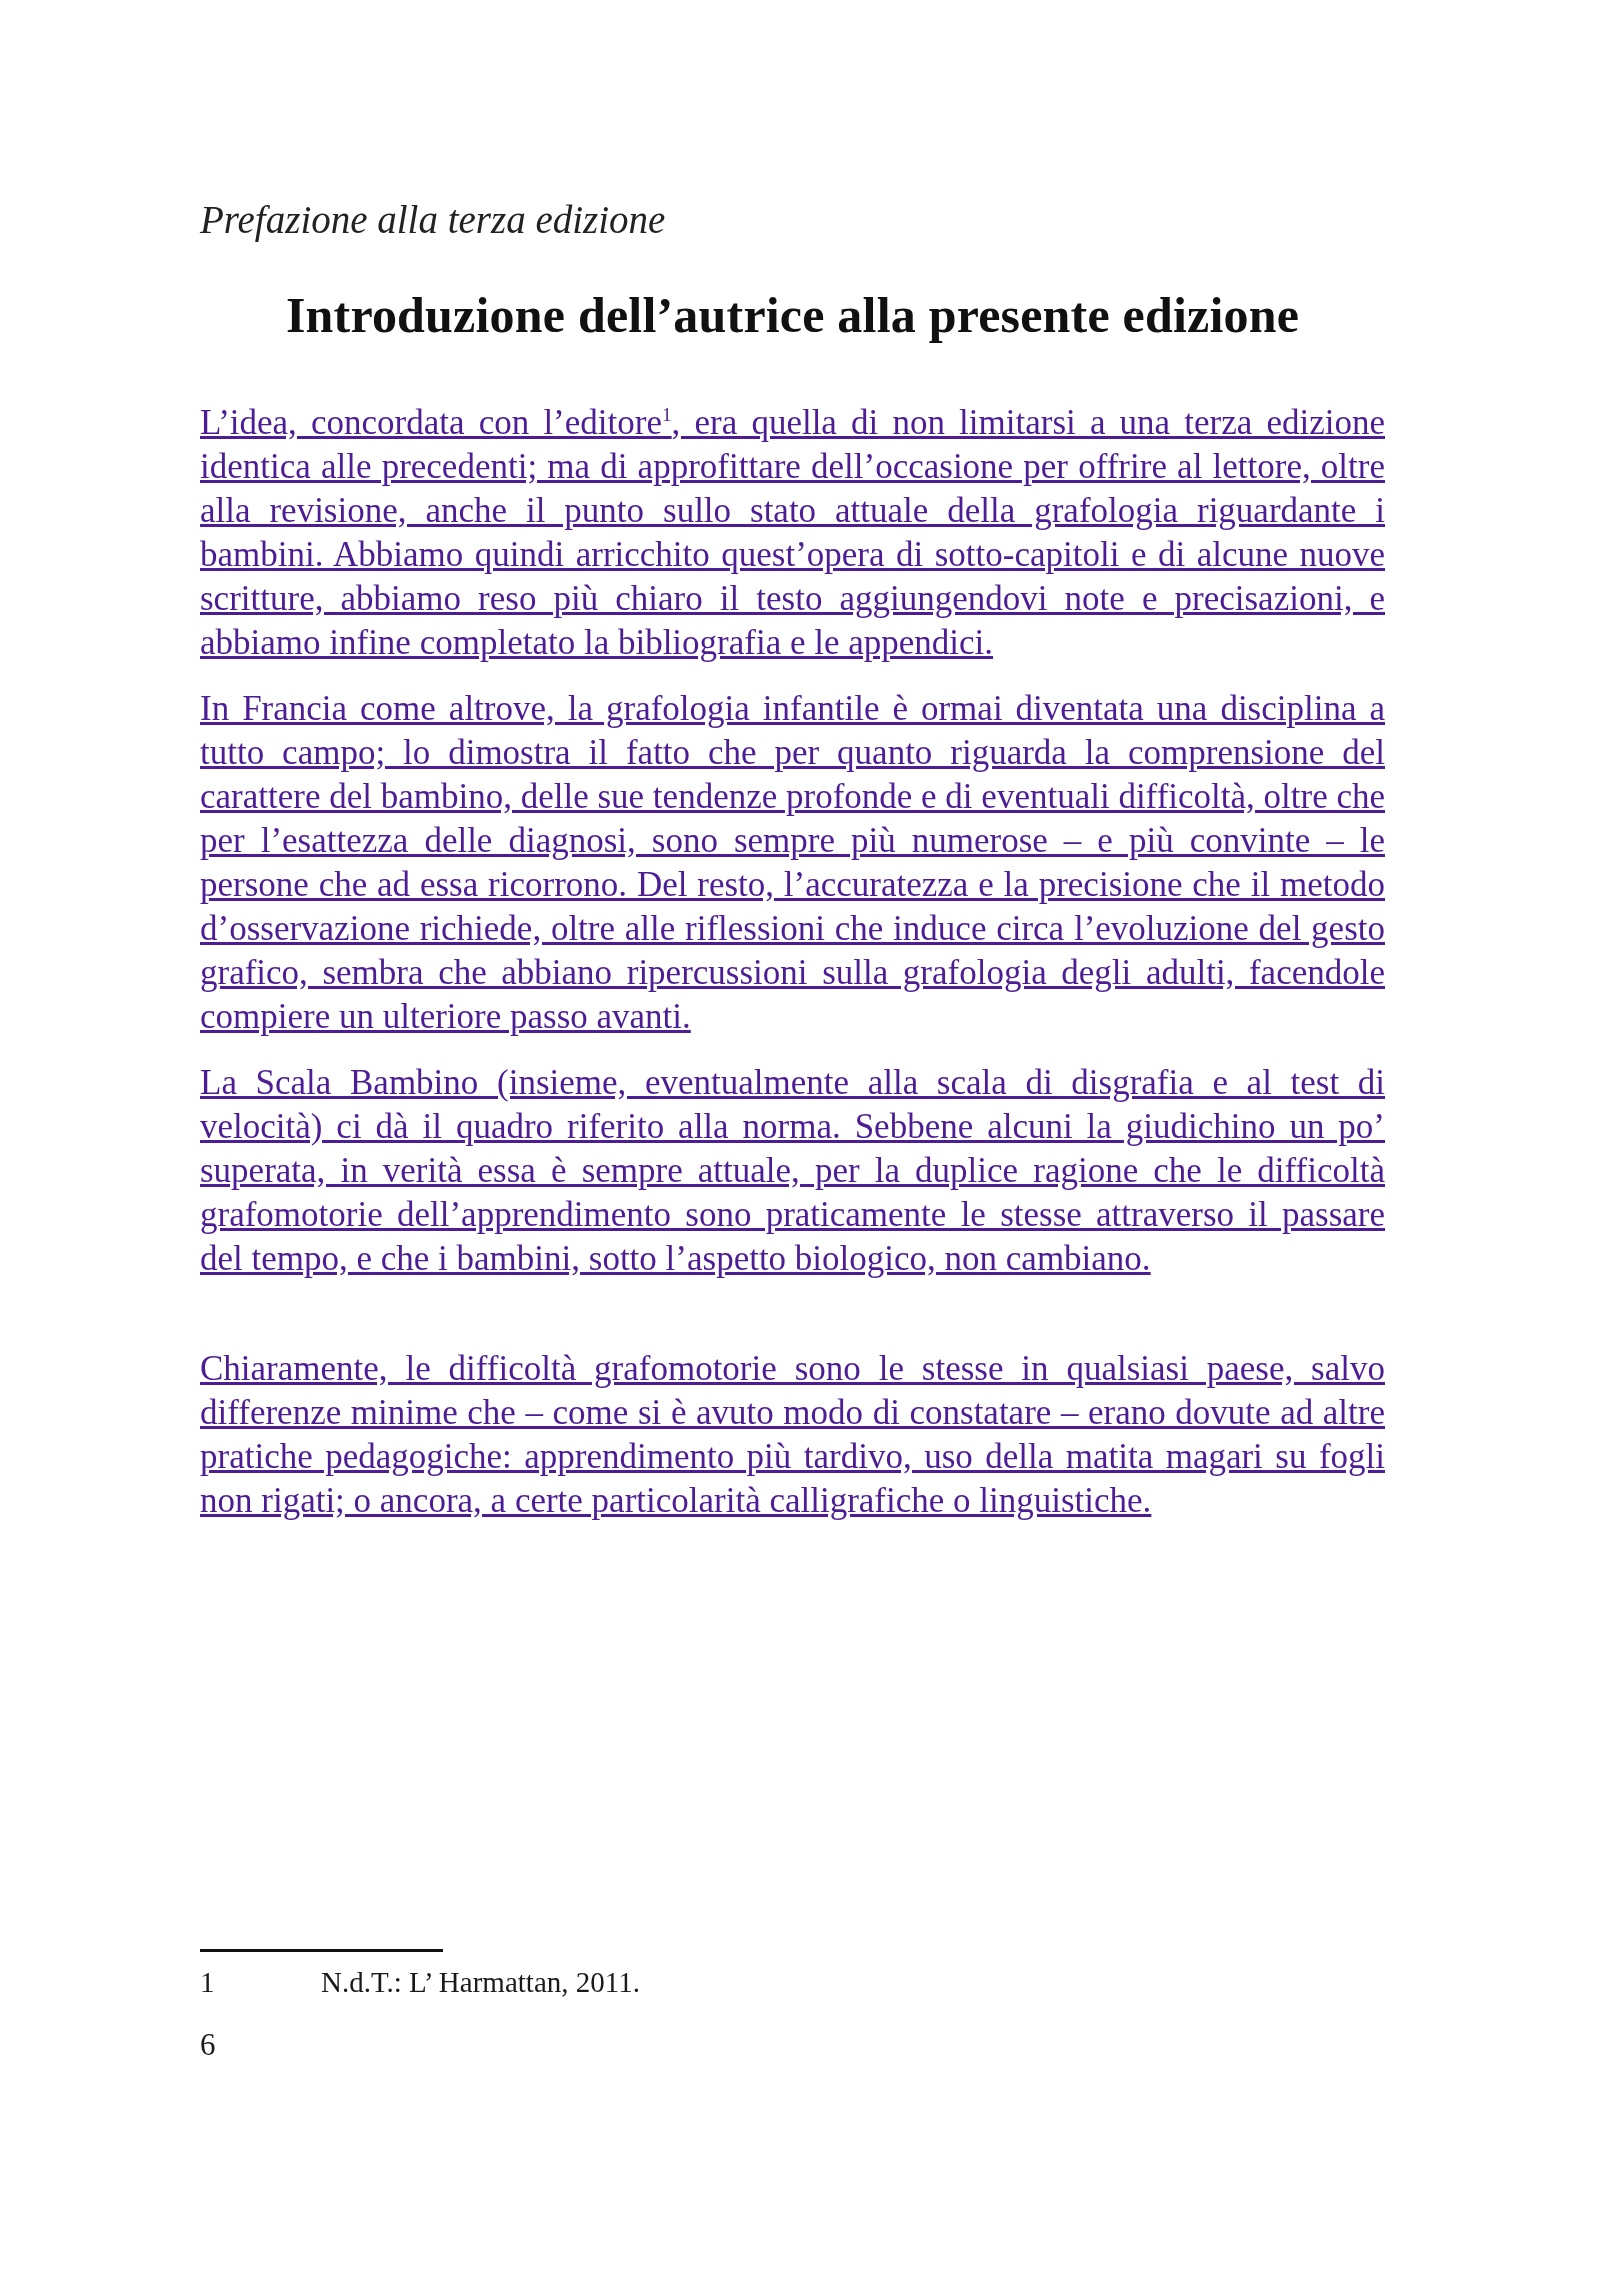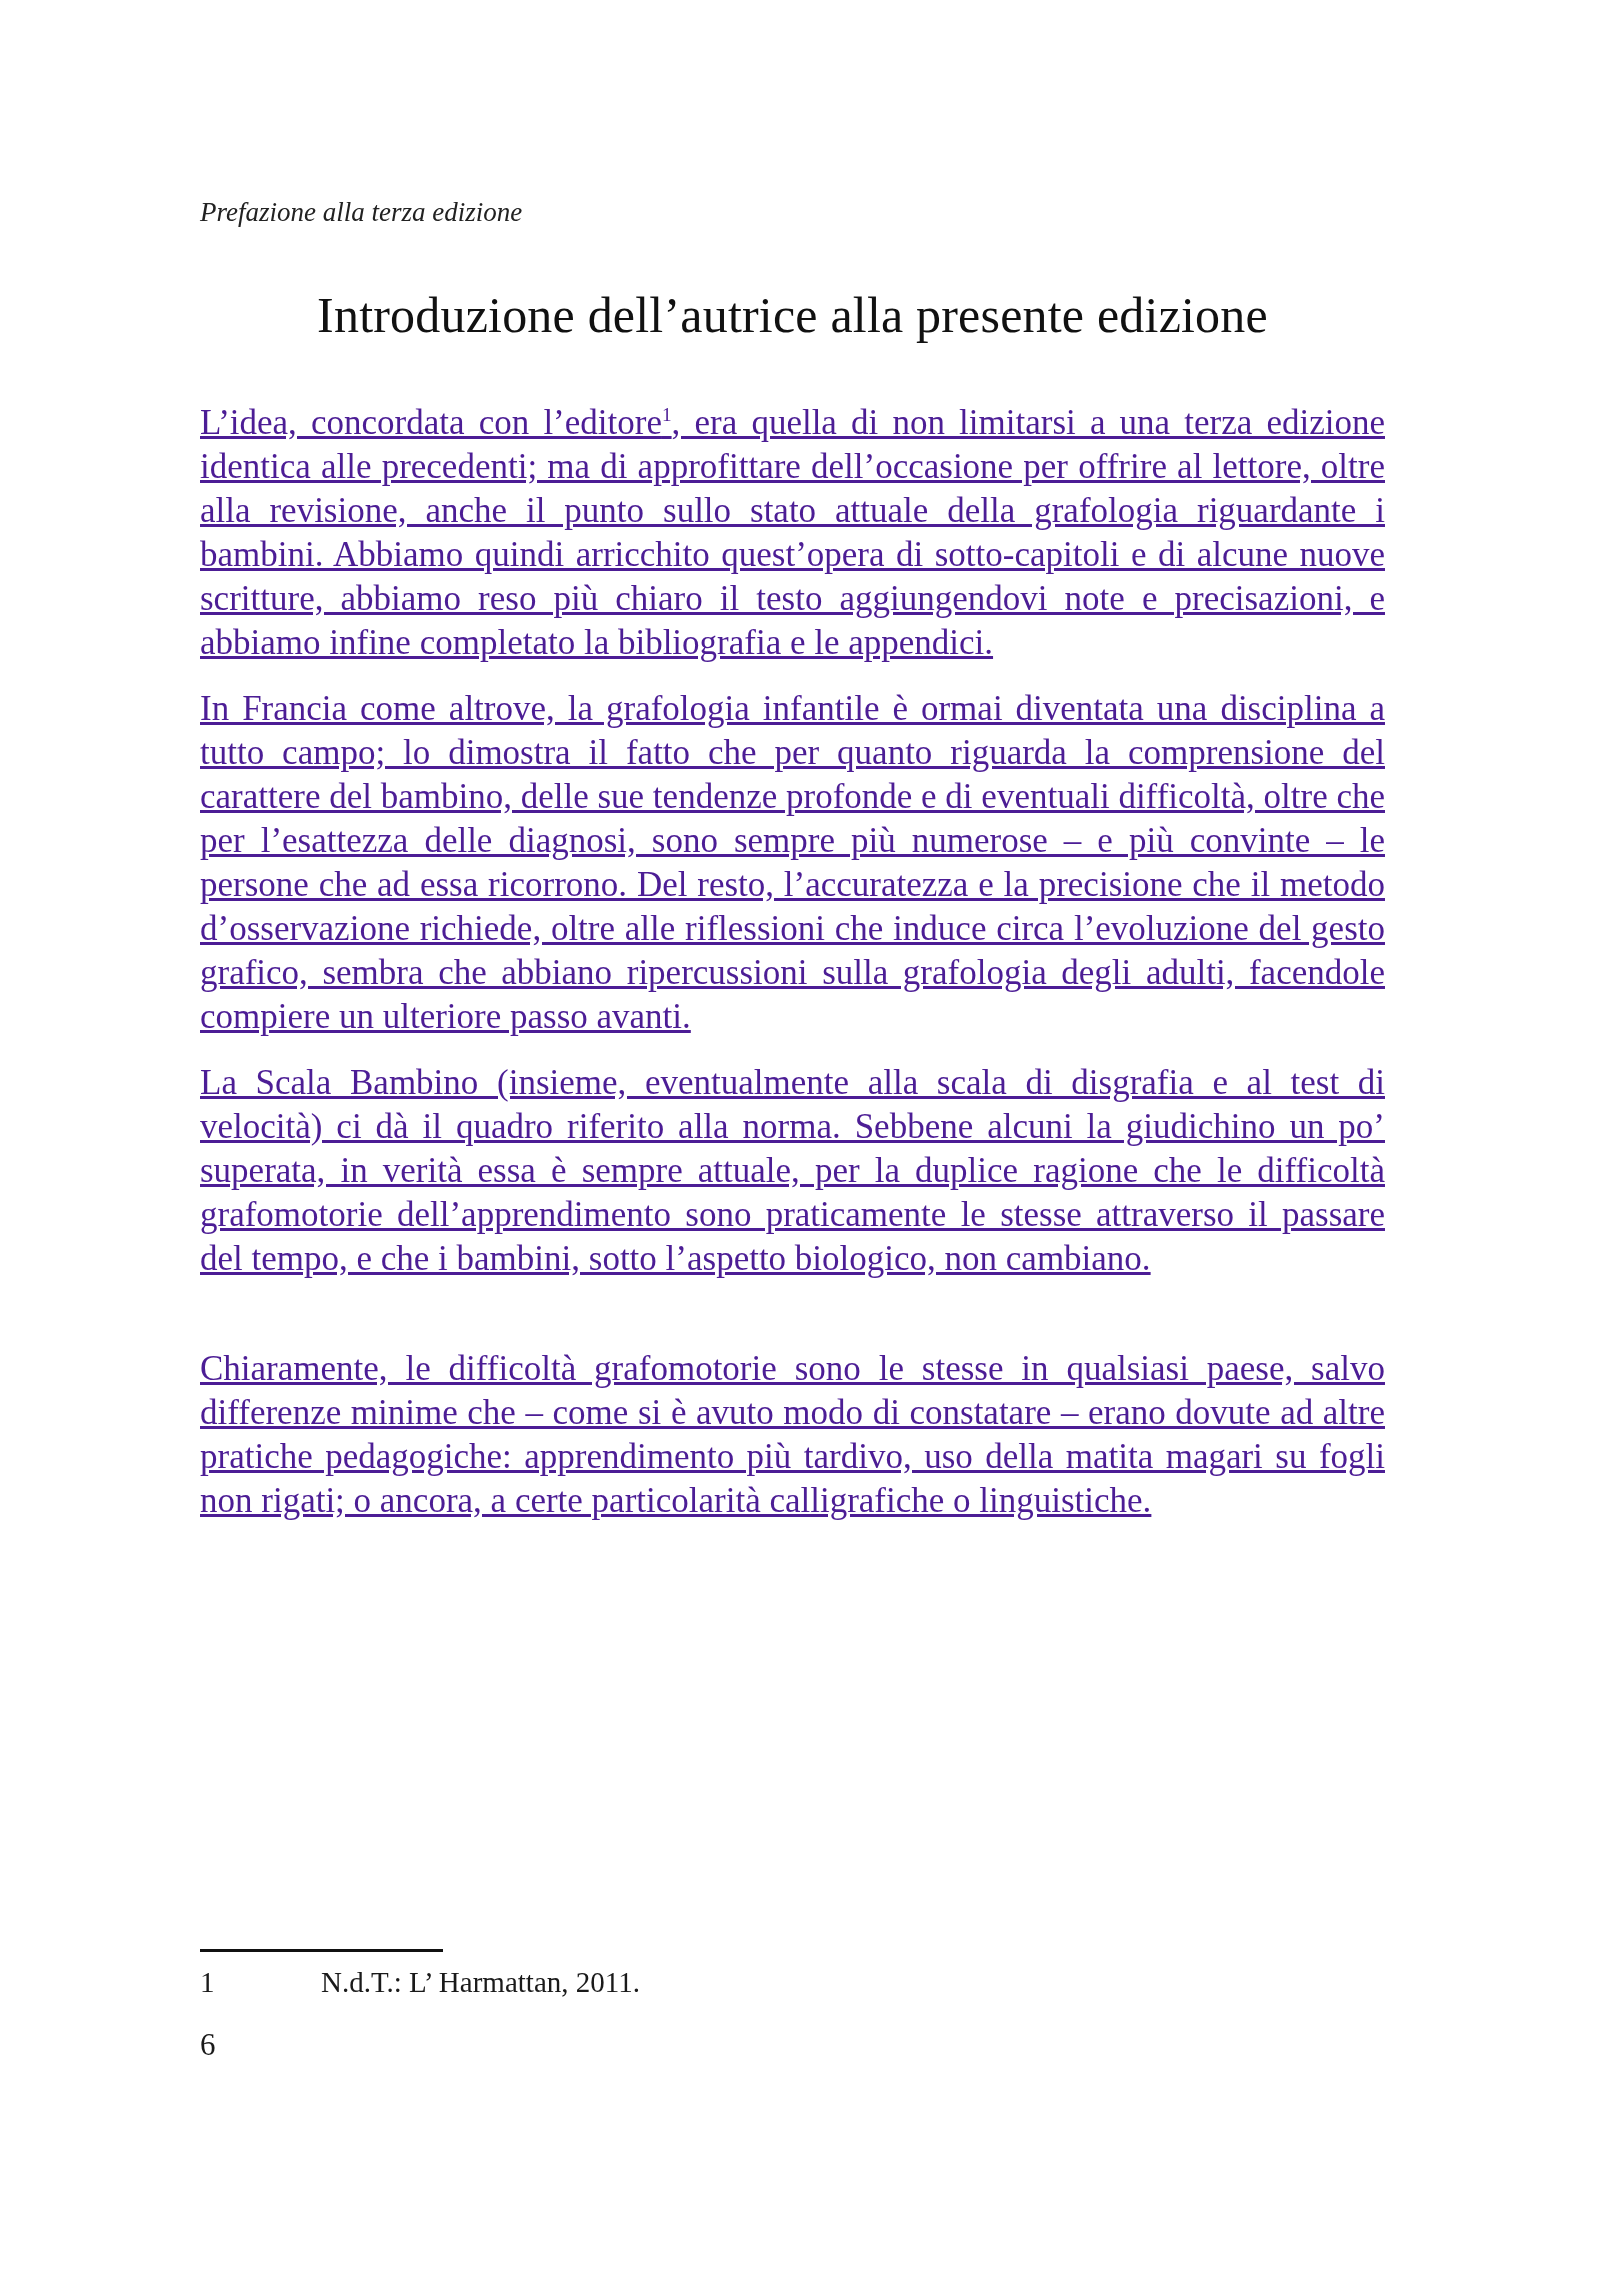--- a/index.html
+++ b/index.html
@@ -1,22 +1,22 @@
 <!DOCTYPE html>
 <html style="font-size:13px"><head>
 <meta charset="utf-8">
 <style>
   html, body { margin: 0; padding: 0; background: #ffffff; }
   body { width: 1618px; height: 2284px; position: relative; overflow: hidden;
          font-family: "DejaVu Serif", "Liberation Serif", serif; color: #1a1a1a; }
   .page { position: absolute; left: 200px; top: 0; width: 1185px; }
   .running-header { position: absolute; top: 197px; left: 0; font-style: italic;
-         font-size: 27px; font-family: "Liberation Serif", serif; color: #222; }
+         font-size: 39px; font-family: "Liberation Serif", serif; color: #222; }
   .title { position: absolute; top: 286px; left: 0; width: 1185px; text-align: center;
-         font-family: "Liberation Serif", serif; font-weight: normal; font-size: 50px;
+         font-family: "Liberation Serif", serif; font-weight: bold; font-size: 50px;
          color: #111; margin: 0; letter-spacing: 0.2px; }
   .body-text { position: absolute; top: 401px; left: 0; width: 1185px;
          font-family: "Liberation Serif", serif; font-size: 35px; line-height: 44px;
          text-align: justify; color: #4c1d95; text-decoration: underline; }
   .body-text p { margin: 0; }
   .p1 { margin-bottom: 22px !important; }
   .p2 { margin-bottom: 22px !important; }
   .p3 { margin-bottom: 66px !important; }
   .p4 { margin-bottom: 66px !important; }
   sup.fnref { font-size: 19.3px; line-height: 0; vertical-align: super; }

